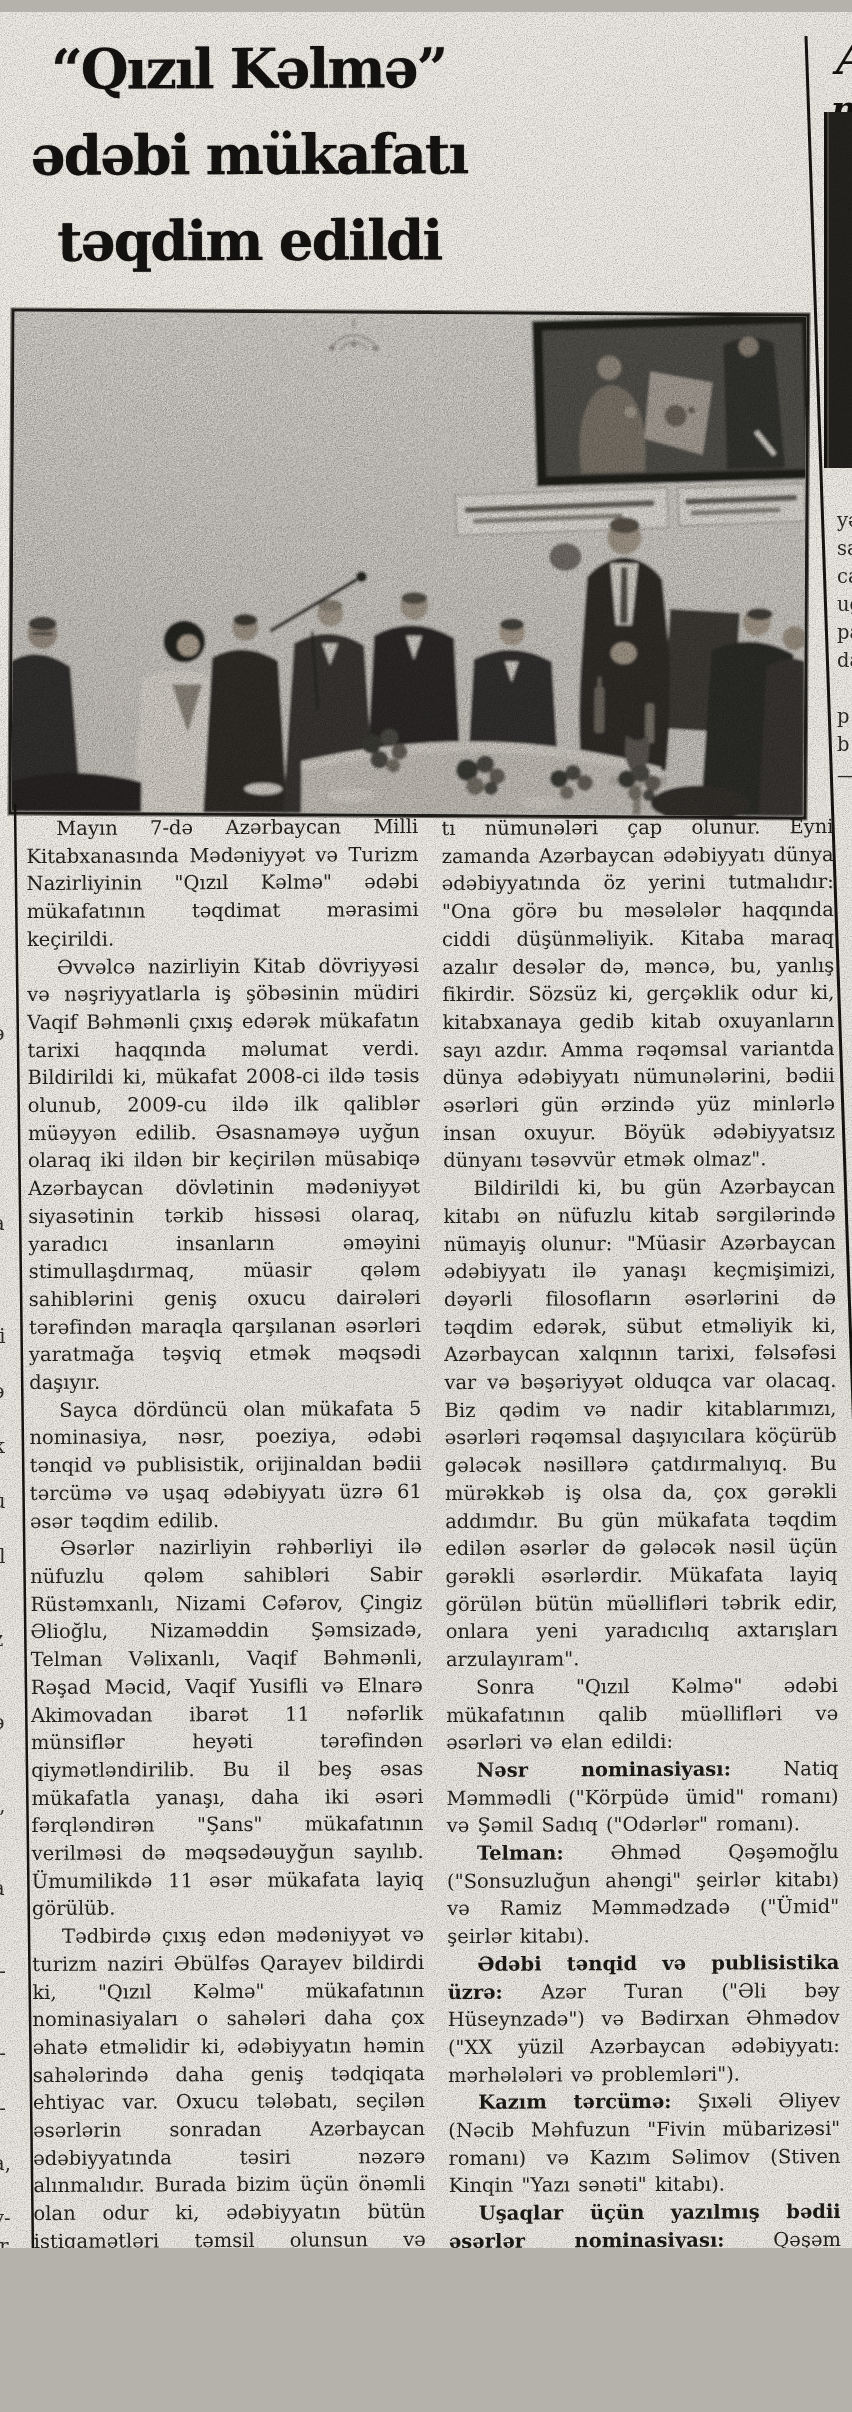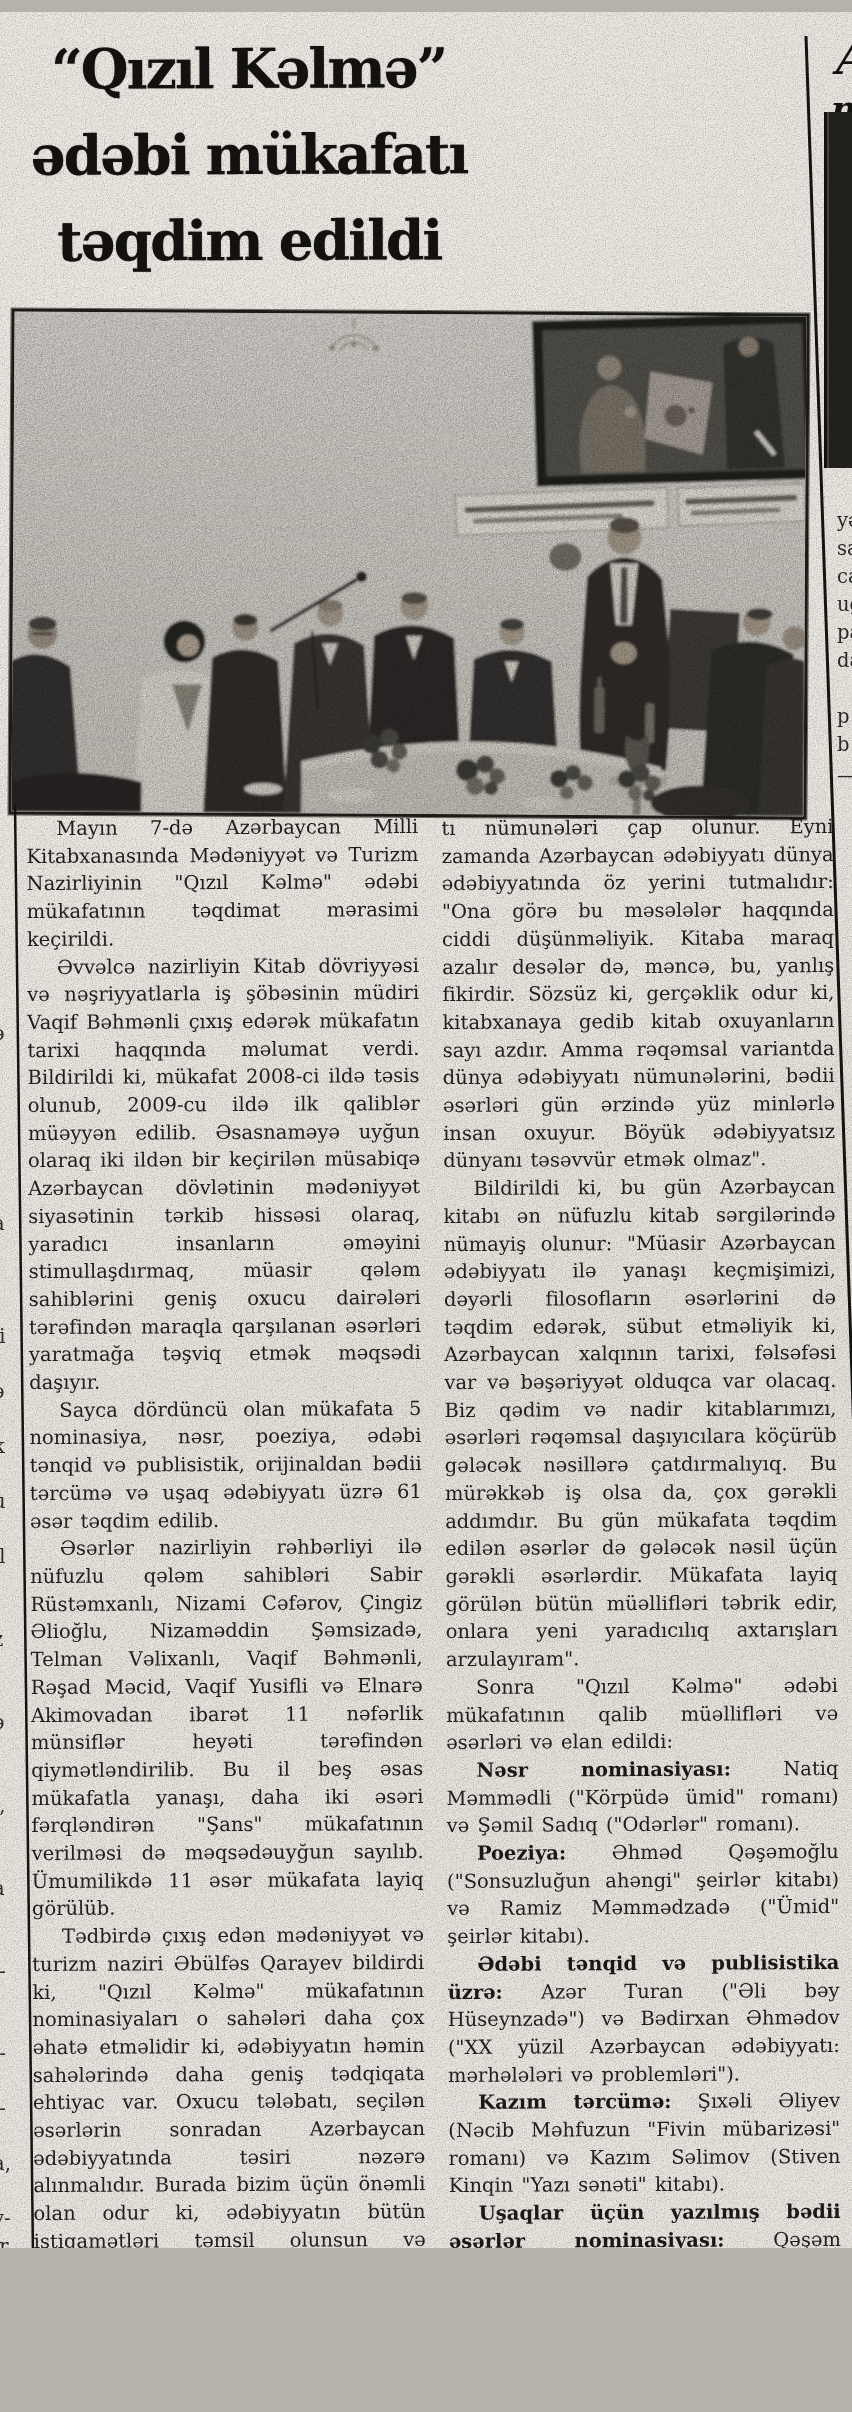--- a/index.html
+++ b/index.html
@@ -233,21 +233,21 @@
     <p class="para"><span>Əsərlər nazirliyin rəhbərliyi ilə nüfuzlu qələm sahibləri Sabir Rüstəmxanlı, Nizami Cəfərov, Çingiz Əlioğlu, Nizaməddin Şəmsizadə, Telman Vəlixanlı, Vaqif Bəhmənli, Rəşad Məcid, Vaqif Yusifli və Elnarə Akimovadan ibarət 11 nəfərlik münsiflər heyəti tərəfindən qiymətləndirilib. Bu il beş əsas mükafatla yanaşı, daha iki əsəri fərqləndirən "Şans" mükafatının verilməsi də məqsədəuyğun sayılıb. Ümumilikdə 11 əsər mükafata layiq görülüb.</span></p>
     <p class="para"><span>Tədbirdə çıxış edən mədəniyyət və turizm naziri Əbülfəs Qarayev bildirdi ki, "Qızıl Kəlmə" mükafatının nominasiyaları o sahələri daha çox əhatə etməlidir ki, ədəbiyyatın həmin sahələrində daha geniş tədqiqata ehtiyac var. Oxucu tələbatı, seçilən əsərlərin sonradan Azərbaycan ədəbiyyatında təsiri nəzərə alınmalıdır. Burada bizim üçün önəmli olan odur ki, ədəbiyyatın bütün istiqamətləri təmsil olunsun və yazarlar arasında maraq yaransın. Bu da yeni-yeni sənət əsərlərinin meydana gəlməsinə təkan yaradır.</span></p>
     <p class="para"><span>Nazir qeyd etdi ki, son dövrdə ədəbi tənqid, araşdırma, mədəni irs nümunələrinin tədqiqi sahəsində az yazılar yer alır. Dramaturgiya sahəsində də yeni əsərlər yaradılmalı, müasir dövr bu əsərlərdə öz əksini tapmalıdır. Bu gün ədəbiyyat sahəsində böyük bir proses yaşanır. Prezidentin sərəncamı ilə latın qrafikasında Azərbaycan və dünya ədəbiyya-</span></p>
   </div>
 
   <div class="col col-right">
     <p class="para noindent"><span>tı nümunələri çap olunur. Eyni zamanda Azərbaycan ədəbiyyatı dünya ədəbiyyatında öz yerini tutmalıdır: "Ona görə bu məsələlər haqqında ciddi düşünməliyik. Kitaba maraq azalır desələr də, məncə, bu, yanlış fikirdir. Sözsüz ki, gerçəklik odur ki, kitabxanaya gedib kitab oxuyanların sayı azdır. Amma rəqəmsal variantda dünya ədəbiyyatı nümunələrini, bədii əsərləri gün ərzində yüz minlərlə insan oxuyur. Böyük ədəbiyyatsız dünyanı təsəvvür etmək olmaz".</span></p>
     <p class="para"><span>Bildirildi ki, bu gün Azərbaycan kitabı ən nüfuzlu kitab sərgilərində nümayiş olunur: "Müasir Azərbaycan ədəbiyyatı ilə yanaşı keçmişimizi, dəyərli filosofların əsərlərini də təqdim edərək, sübut etməliyik ki, Azərbaycan xalqının tarixi, fəlsəfəsi var və bəşəriyyət olduqca var olacaq. Biz qədim və nadir kitablarımızı, əsərləri rəqəmsal daşıyıcılara köçürüb gələcək nəsillərə çatdırmalıyıq. Bu mürəkkəb iş olsa da, çox gərəkli addımdır. Bu gün mükafata təqdim edilən əsərlər də gələcək nəsil üçün gərəkli əsərlərdir. Mükafata layiq görülən bütün müəllifləri təbrik edir, onlara yeni yaradıcılıq axtarışları arzulayıram".</span></p>
     <p class="para"><span>Sonra "Qızıl Kəlmə" ədəbi mükafatının qalib müəllifləri və əsərləri və elan edildi:</span></p>
     <p class="para"><b class="lead">Nəsr nominasiyası:</b><span> Natiq Məmmədli ("Körpüdə ümid" romanı) və Şəmil Sadıq ("Odərlər" romanı).</span></p>
-    <p class="para"><b class="lead">Poeziya:</b><span> Əhməd Qəşəmoğlu ("Sonsuzluğun ahəngi" şeirlər kitabı) və Ramiz Məmmədzadə ("Ümid" şeirlər kitabı).</span></p>
+    <p class="para"><b class="lead">Telman:</b><span> Əhməd Qəşəmoğlu ("Sonsuzluğun ahəngi" şeirlər kitabı) və Ramiz Məmmədzadə ("Ümid" şeirlər kitabı).</span></p>
     <p class="para"><b class="lead">Ədəbi tənqid və publisistika üzrə:</b><span> Azər Turan ("Əli bəy Hüseynzadə") və Bədirxan Əhmədov ("XX yüzil Azərbaycan ədəbiyyatı: mərhələləri və problemləri").</span></p>
     <p class="para"><b class="lead">Kazım tərcümə:</b><span> Şıxəli Əliyev (Nəcib Məhfuzun "Fivin mübarizəsi" romanı) və Kazım Səlimov (Stiven Kinqin "Yazı sənəti" kitabı).</span></p>
     <p class="para"><b class="lead">Uşaqlar üçün yazılmış bədii əsərlər nominasiyası:</b><span> Qəşəm İsabəyli ("Leyləyin intiqamı") və Sevinc Nuruqızı ("Qədim Bakıya səyahət" kitabı).</span></p>
     <p class="para"><b class="lead">"Şans" mükafatı:</b><span> Fuad Babanlı ("Qırovdan sonra") və Rəşid Faxralı ("Ömrümün üç nöqtəsi").</span></p>
     <p class="para"><span>Mükafatlandırılanlar yaradıcılıqlarına verilən qiymətə görə Mədəniyyət və Turizm Nazirliyinə, münsif heyətinə öz təşəkkürlərini bildirdilər.</span></p>
   </div>
 
   <span class="efrag" style="top:1010px">ə</span>
   <span class="efrag" style="top:1120px">i</span>
   <span class="efrag" style="top:1200px">a</span>

